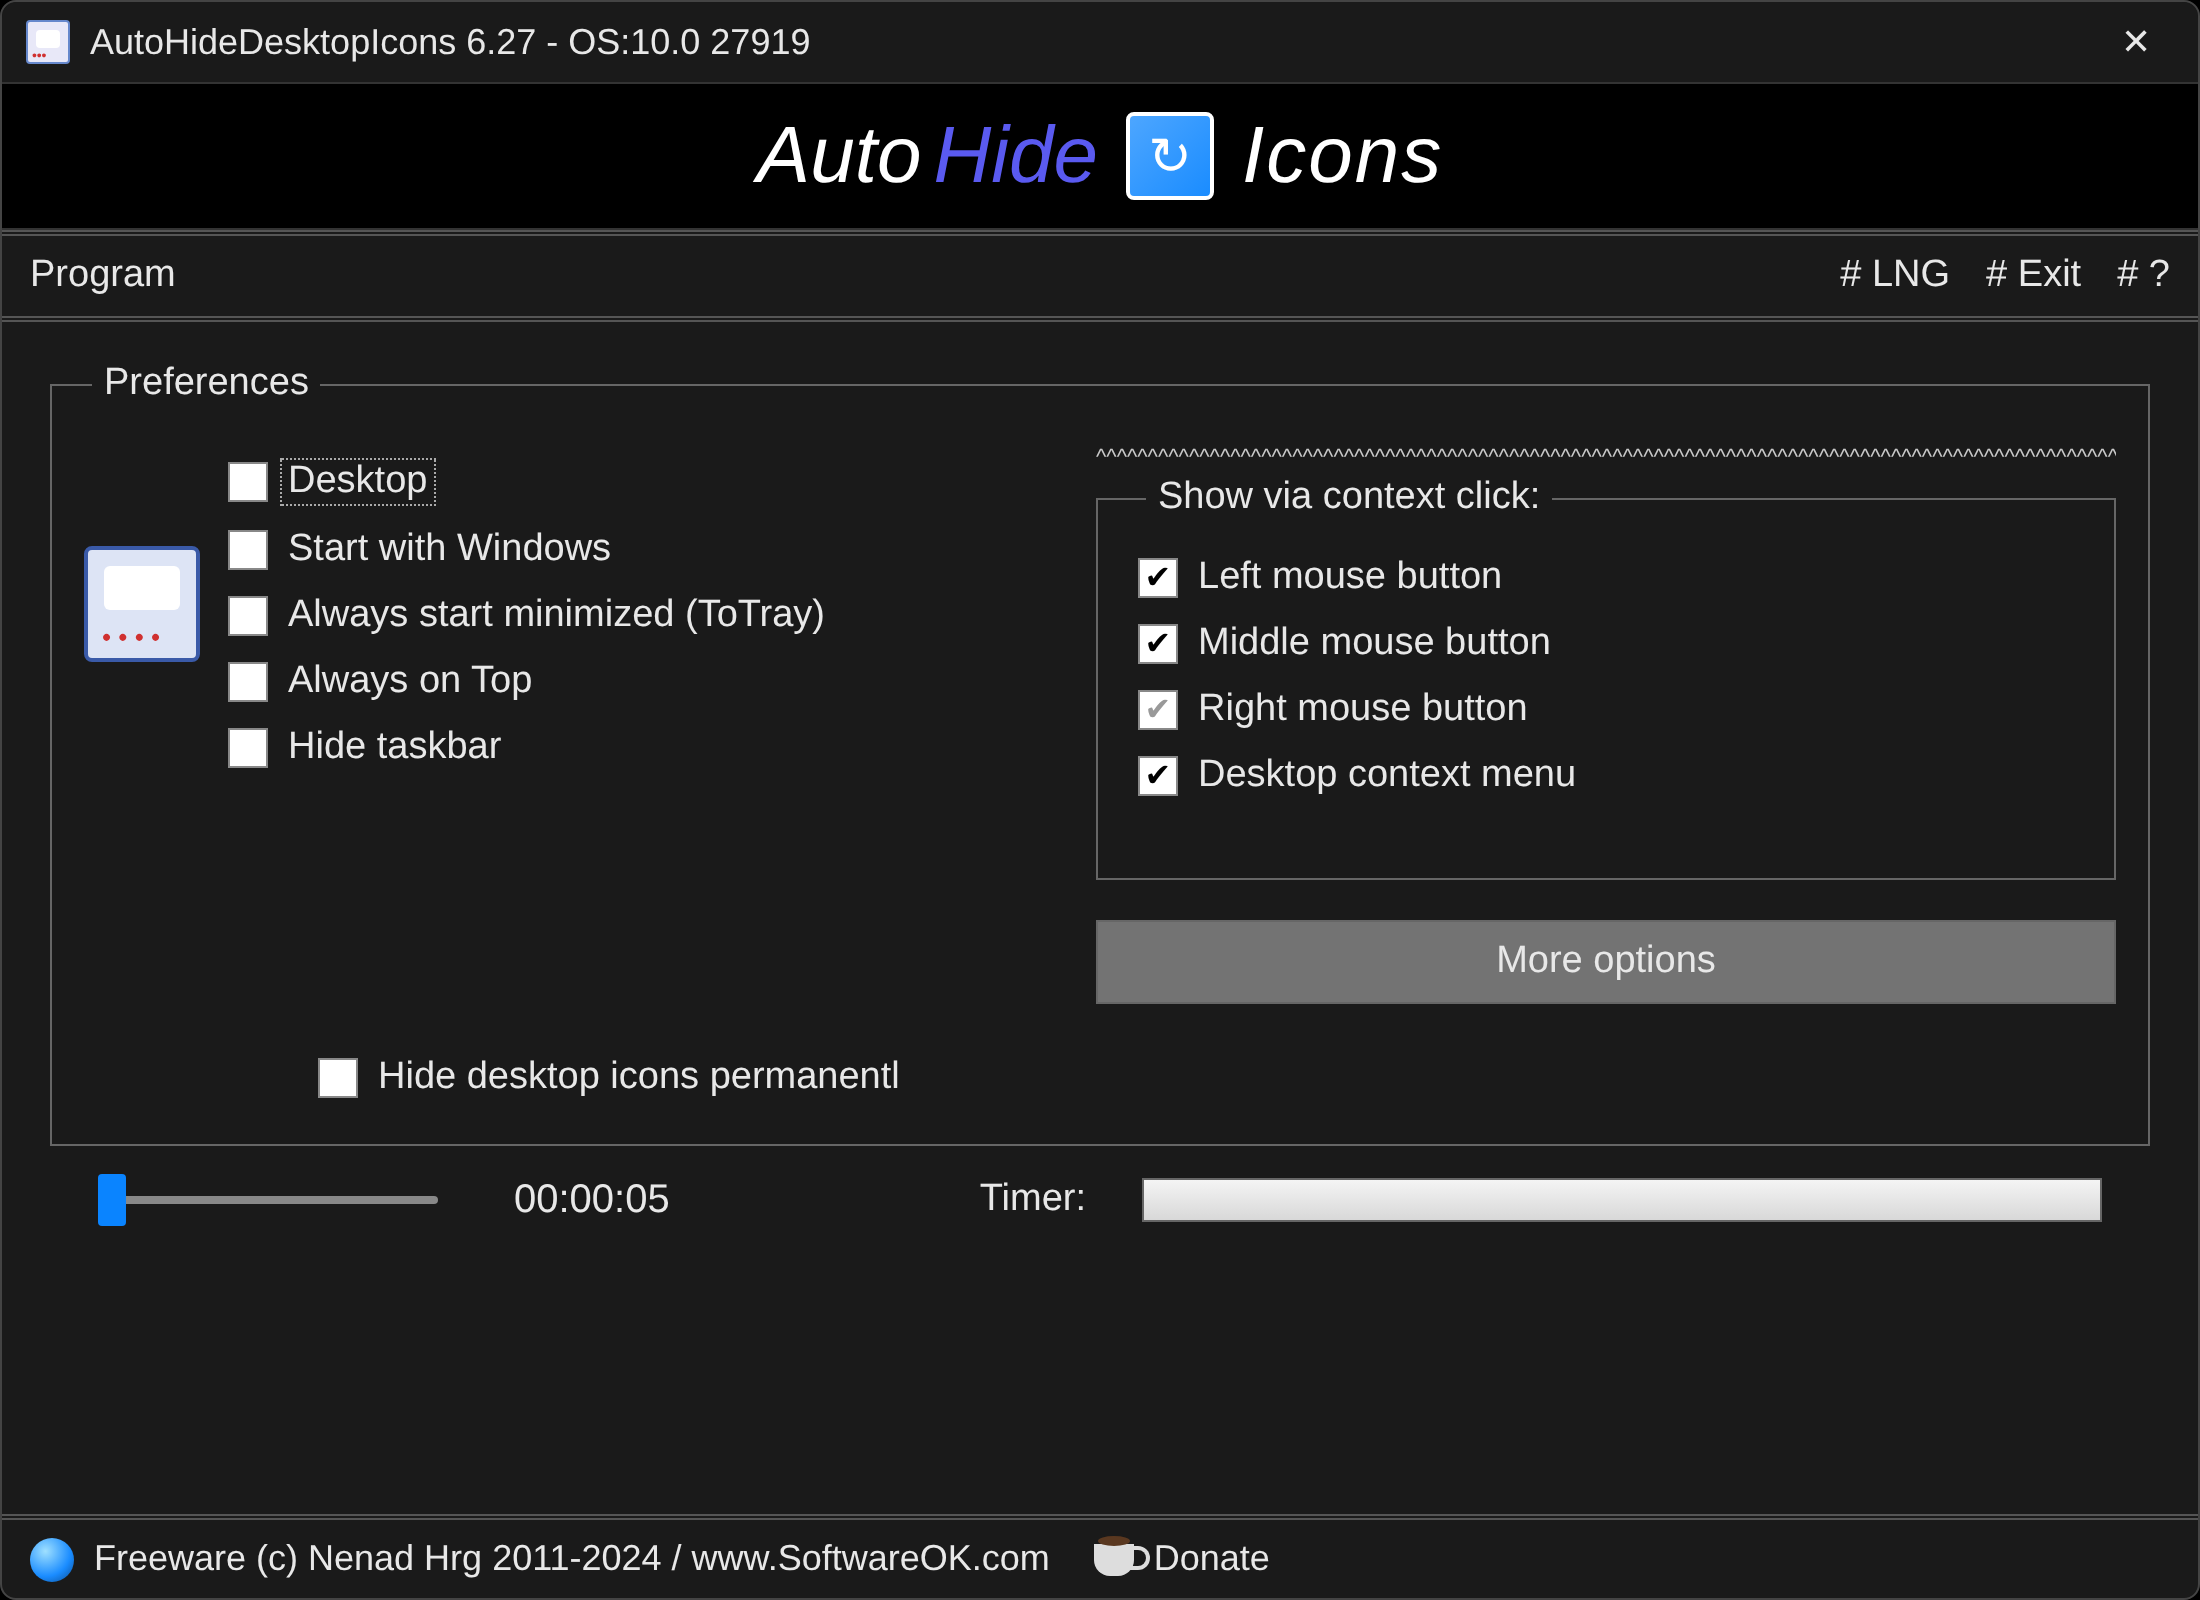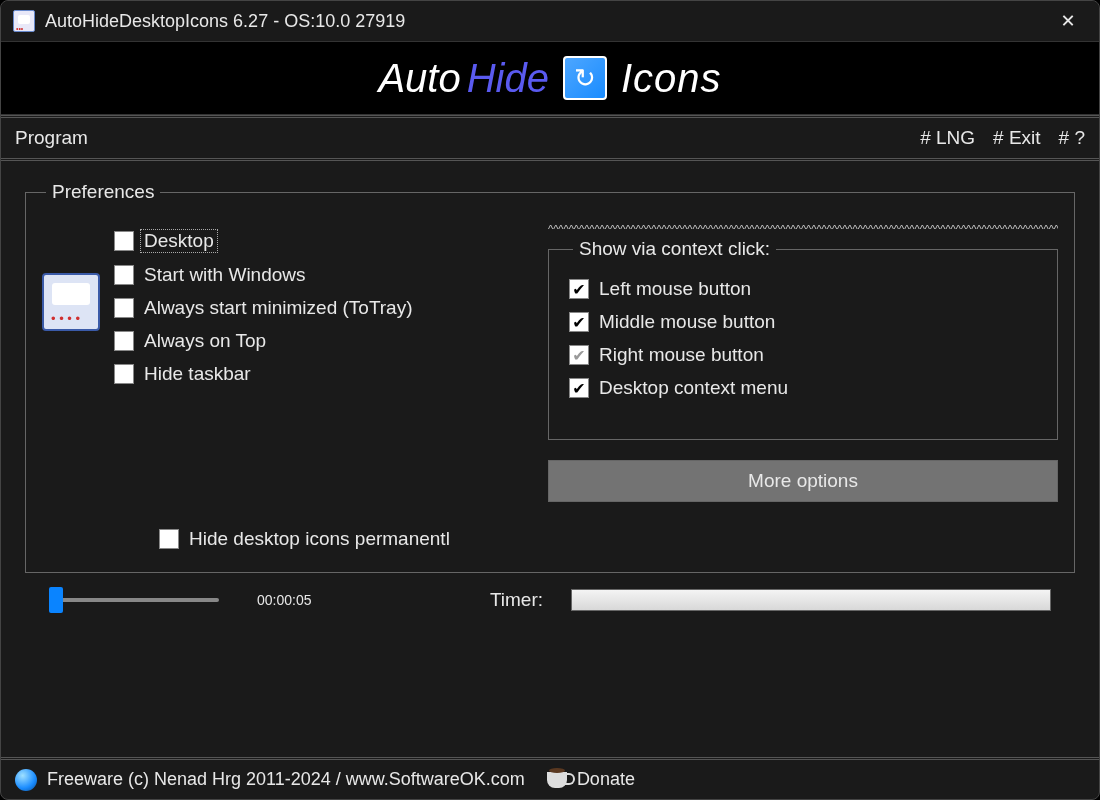--- a/index.html
+++ b/index.html
@@ -247,21 +247,21 @@
       border-radius: 2px;
     }
     .slider-thumb {
       position: absolute;
       left: 0;
       width: 14px;
       height: 26px;
       background: #0a84ff;
       border-radius: 2px;
     }
-    .time-readout { font-size: 14px; margin-left: 18px; margin-right: auto; }
+    .time-readout { font-size: 20px; margin-left: 18px; margin-right: auto; }
     .timer-label { font-size: 19px; margin-right: 8px; }
     .timer-bar {
       width: 480px;
       height: 22px;
       background: linear-gradient(to bottom, #f4f4f4, #d8d8d8);
       border: 1px solid #666;
     }
     .footer {
       border-top: 3px double #555;
       height: 42px;

